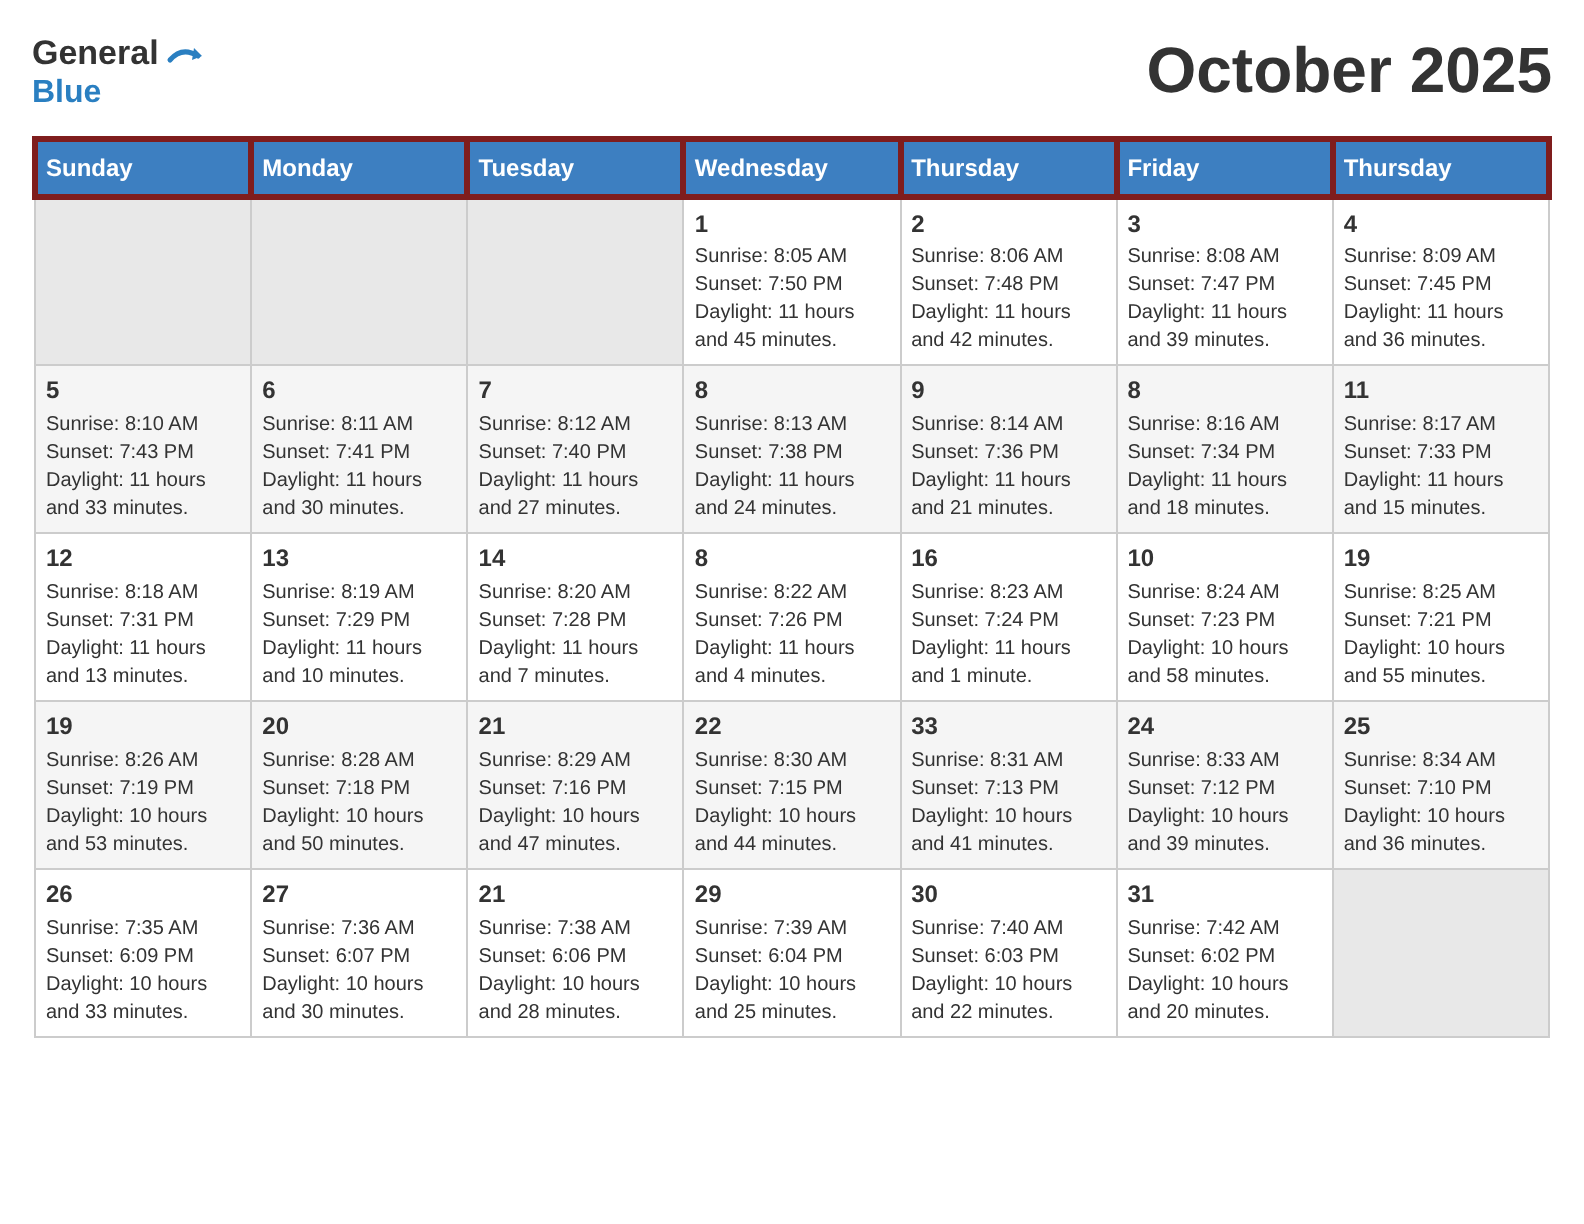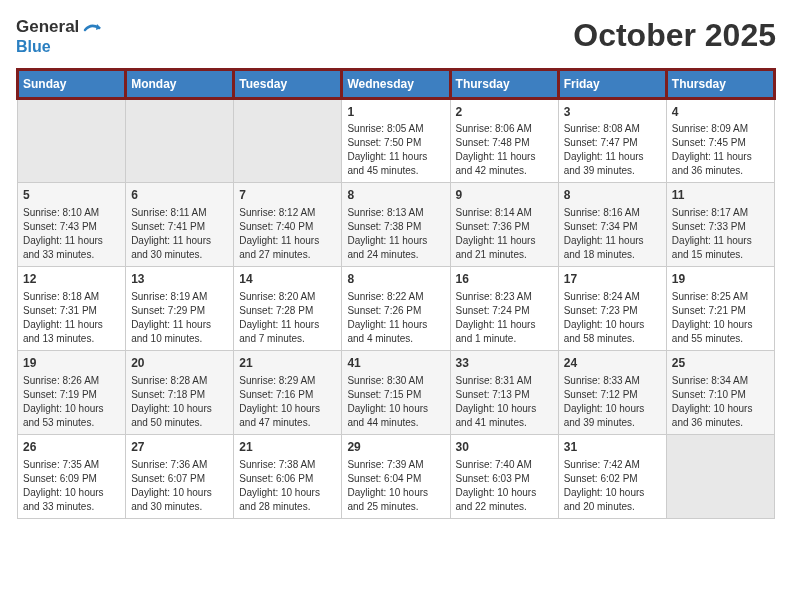--- a/index.html
+++ b/index.html
@@ -176,21 +176,21 @@
         </td>
         <td>
           <span class="day-number">8</span>
           <div class="day-info">Sunrise: 8:22 AM<br>Sunset: 7:26 PM<br>Daylight: 11 hours and 4 minutes.</div>
         </td>
         <td>
           <span class="day-number">16</span>
           <div class="day-info">Sunrise: 8:23 AM<br>Sunset: 7:24 PM<br>Daylight: 11 hours and 1 minute.</div>
         </td>
         <td>
-          <span class="day-number">17</span>
+          <span class="day-number">10</span>
           <div class="day-info">Sunrise: 8:24 AM<br>Sunset: 7:23 PM<br>Daylight: 10 hours and 58 minutes.</div>
         </td>
         <td>
           <span class="day-number">19</span>
           <div class="day-info">Sunrise: 8:25 AM<br>Sunset: 7:21 PM<br>Daylight: 10 hours and 55 minutes.</div>
         </td>
       </tr>
       <tr>
         <td>
           <span class="day-number">19</span>
@@ -198,21 +198,21 @@
         </td>
         <td>
           <span class="day-number">20</span>
           <div class="day-info">Sunrise: 8:28 AM<br>Sunset: 7:18 PM<br>Daylight: 10 hours and 50 minutes.</div>
         </td>
         <td>
           <span class="day-number">21</span>
           <div class="day-info">Sunrise: 8:29 AM<br>Sunset: 7:16 PM<br>Daylight: 10 hours and 47 minutes.</div>
         </td>
         <td>
-          <span class="day-number">41</span>
+          <span class="day-number">22</span>
           <div class="day-info">Sunrise: 8:30 AM<br>Sunset: 7:15 PM<br>Daylight: 10 hours and 44 minutes.</div>
         </td>
         <td>
           <span class="day-number">33</span>
           <div class="day-info">Sunrise: 8:31 AM<br>Sunset: 7:13 PM<br>Daylight: 10 hours and 41 minutes.</div>
         </td>
         <td>
           <span class="day-number">24</span>
           <div class="day-info">Sunrise: 8:33 AM<br>Sunset: 7:12 PM<br>Daylight: 10 hours and 39 minutes.</div>
         </td>

